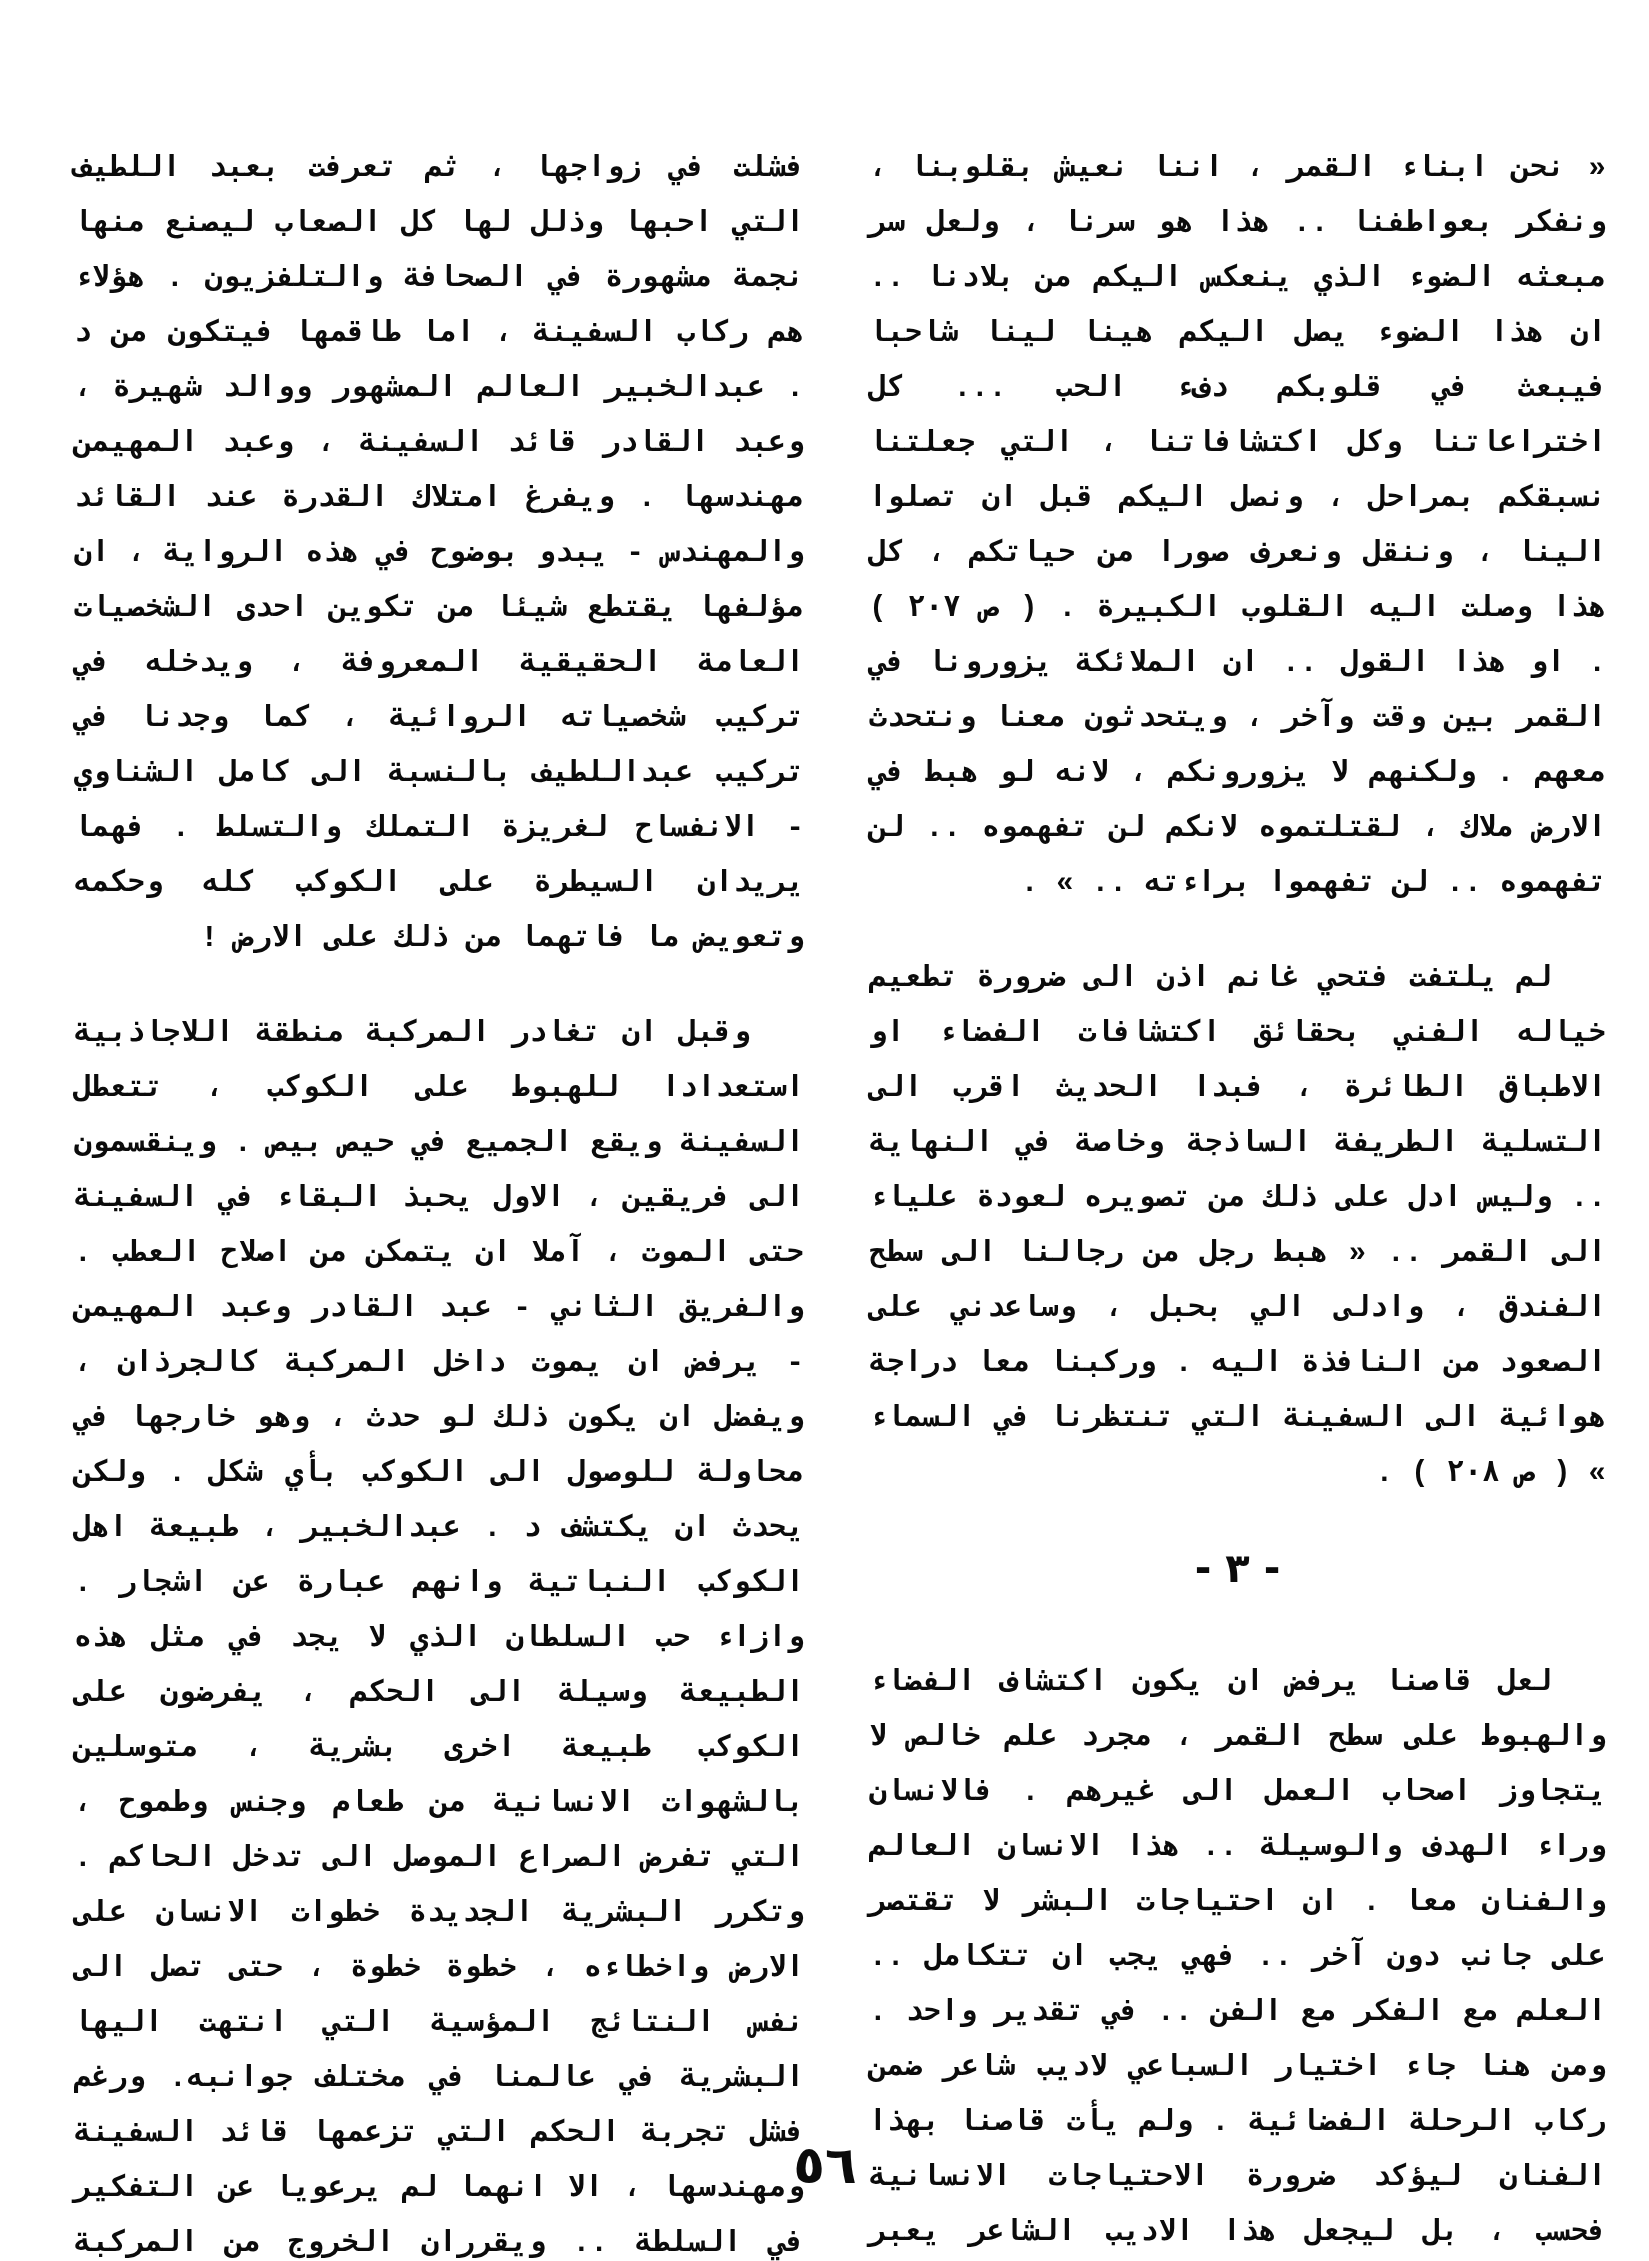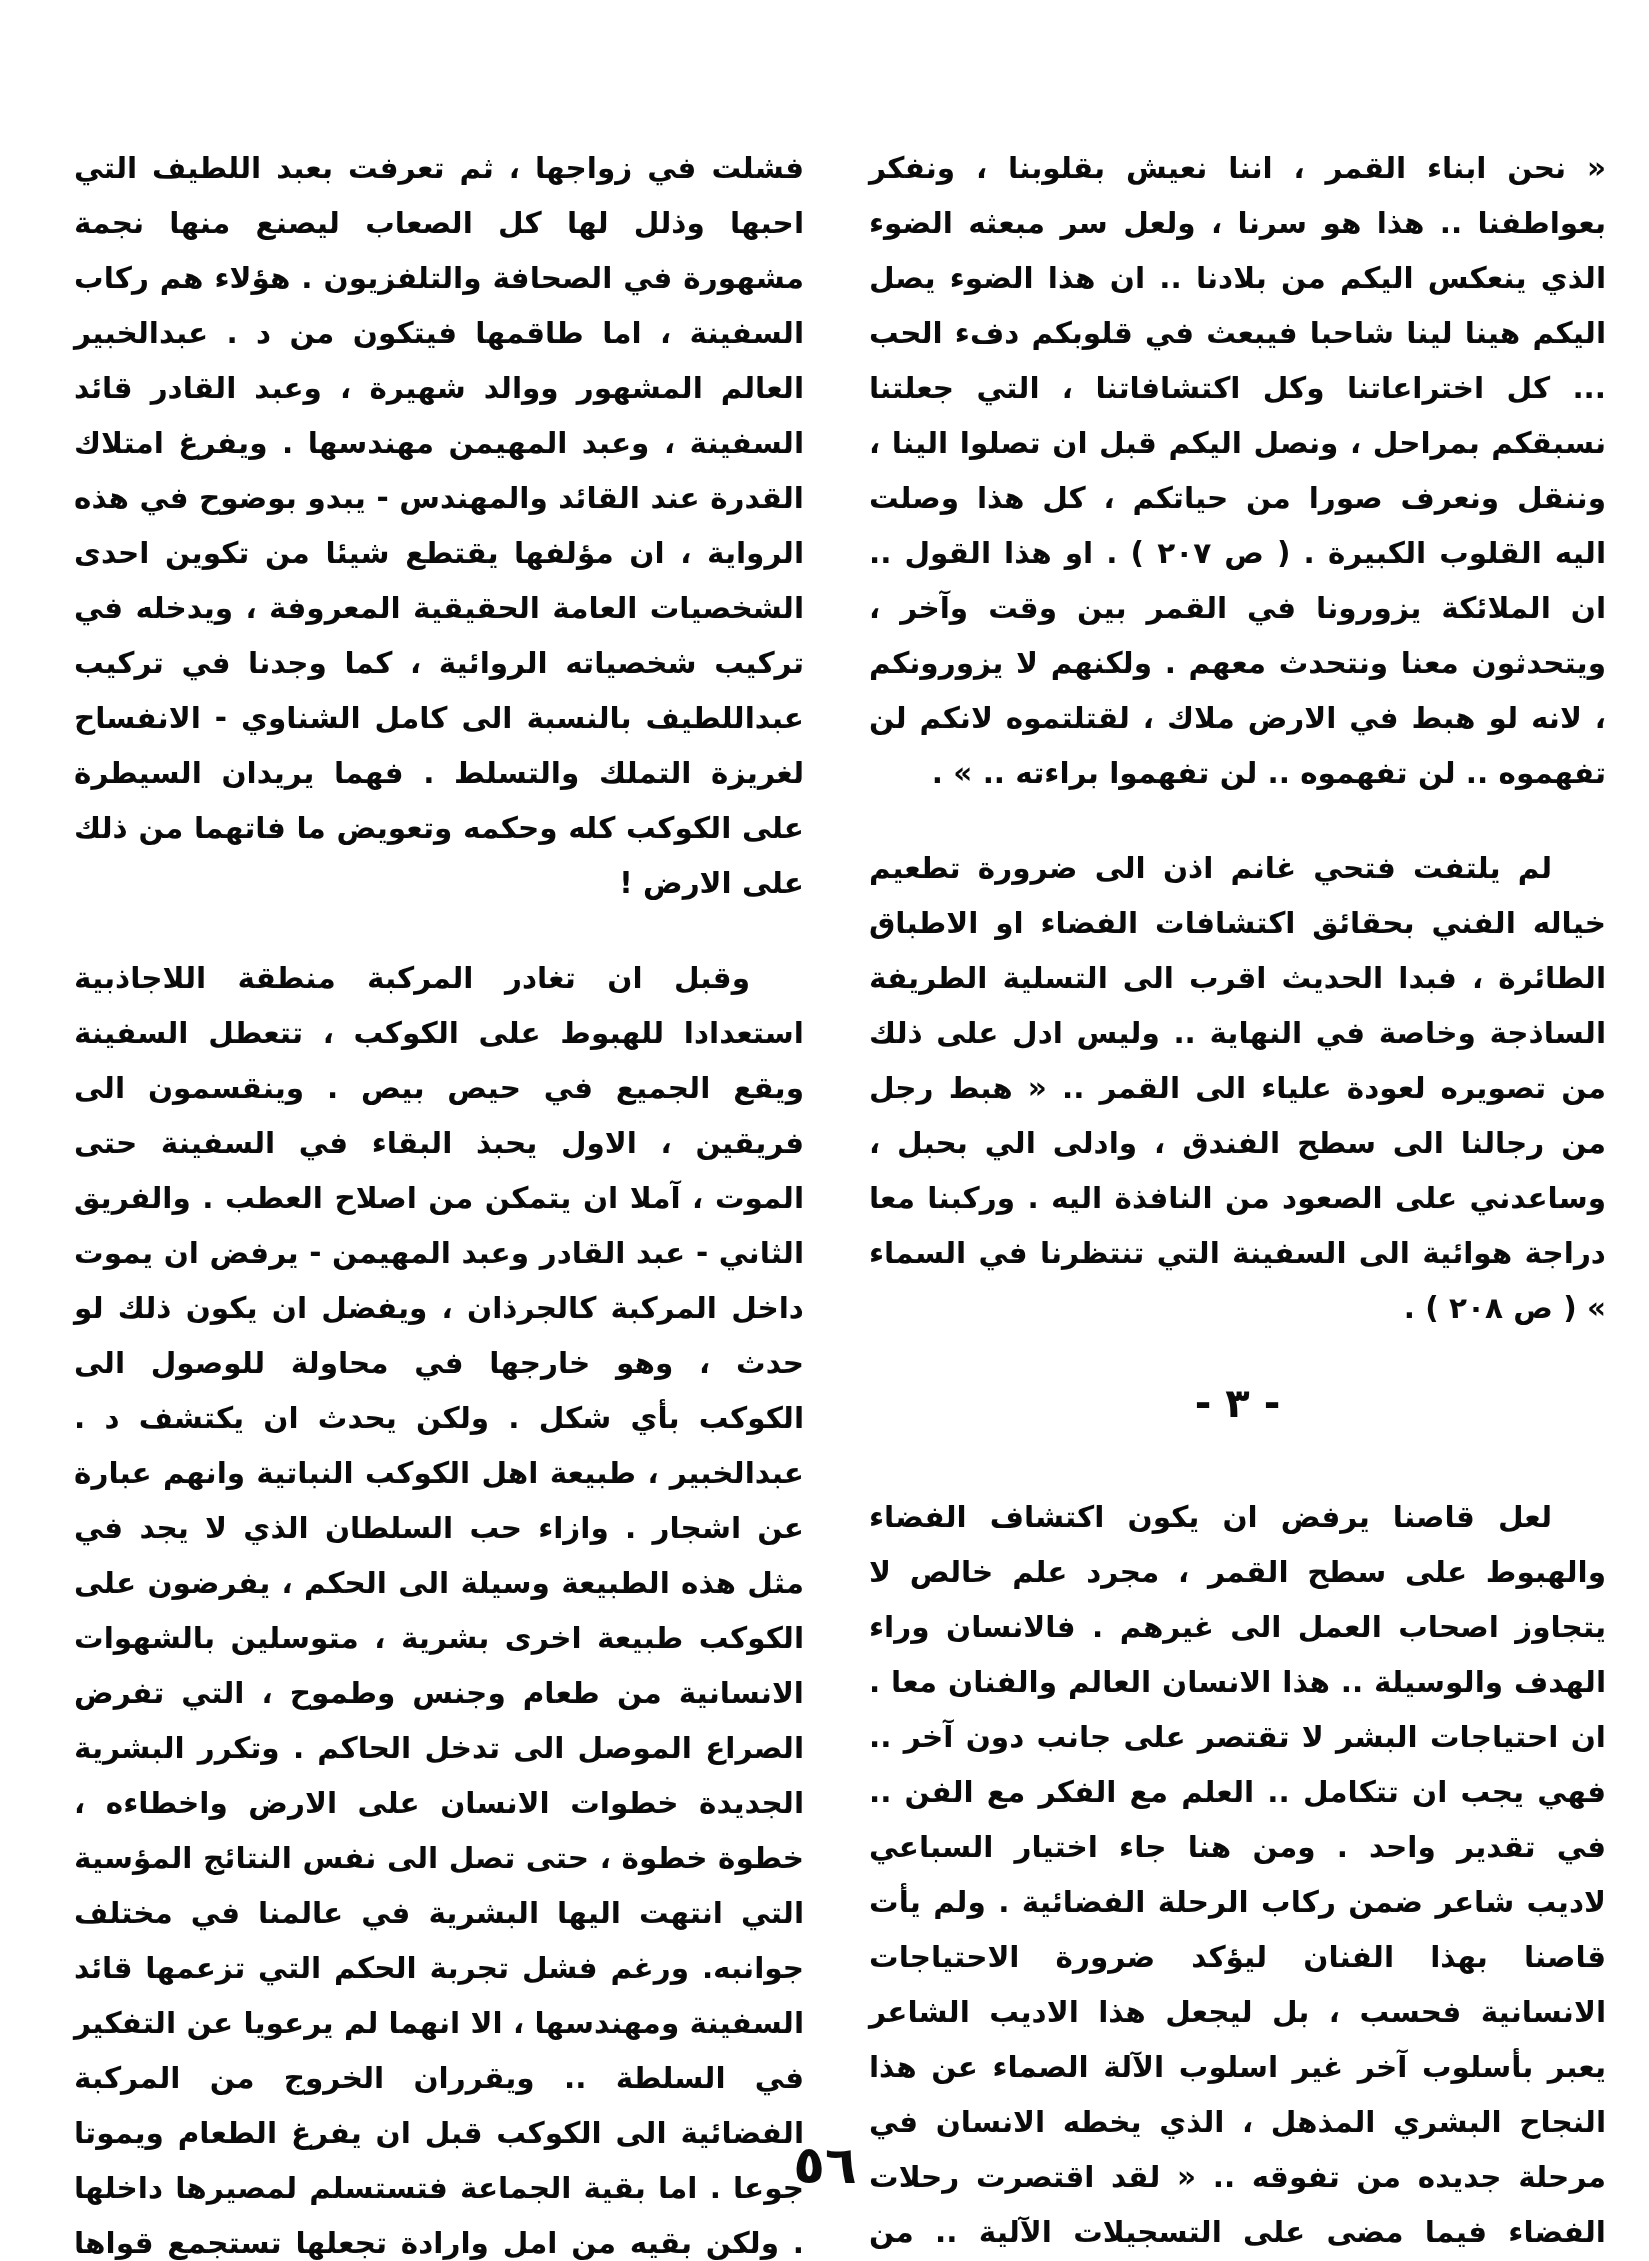--- a/index.html
+++ b/index.html
@@ -8,21 +8,21 @@
       font-family: "DejaVu Sans", sans-serif; color: #0b0b0b;
     }
     .page { position: absolute; inset: 0; }
     .col {
       position: absolute; top: 0; width: 737px;
       font-weight: bold; font-size: 29.5px; line-height: 55px;
       text-align: justify; text-align-last: right; direction: rtl;
     }
     .col-right { right: 44px; top: 141px; width: 737px; }
     .col-left { left: 74px; top: 141px; width: 730px; }
-    .para { margin: 0 0 40px 0; text-indent: 54px; }
+    .para { margin: 0 0 40px 0; text-indent: 54px; font-family: Liberation Mono, monospace; }
     .para.noindent { text-indent: 0; }
     .section-mark {
       text-align: center; font-size: 40px; line-height: 54px; margin: 27px 0 60px 0;
       font-weight: bold; text-align-last: center; letter-spacing: 4px;
     }
     .page-number {
       position: absolute; left: 50%; transform: translateX(-50%); top: 2135px;
       font-size: 52px; font-weight: bold; direction: rtl;
     }
   </style>

